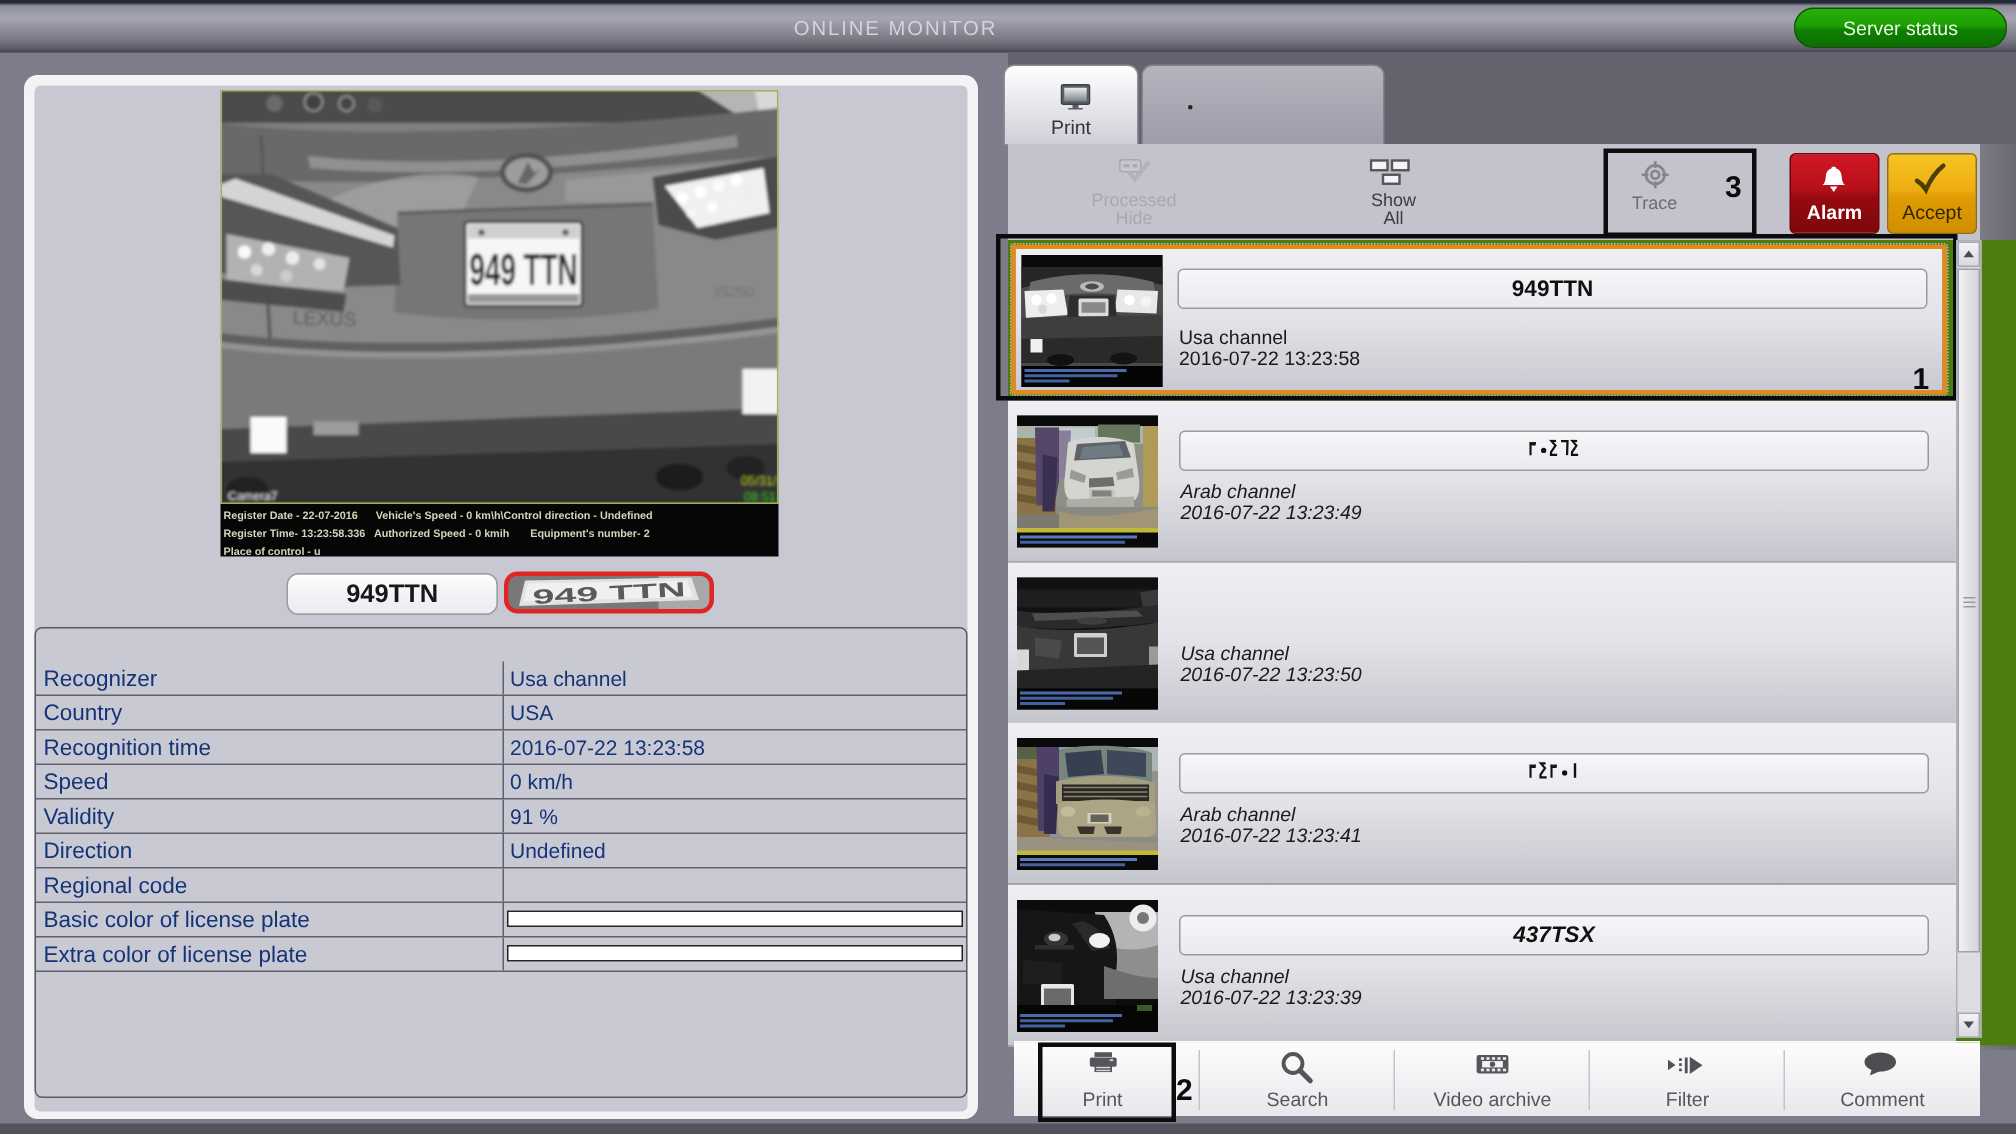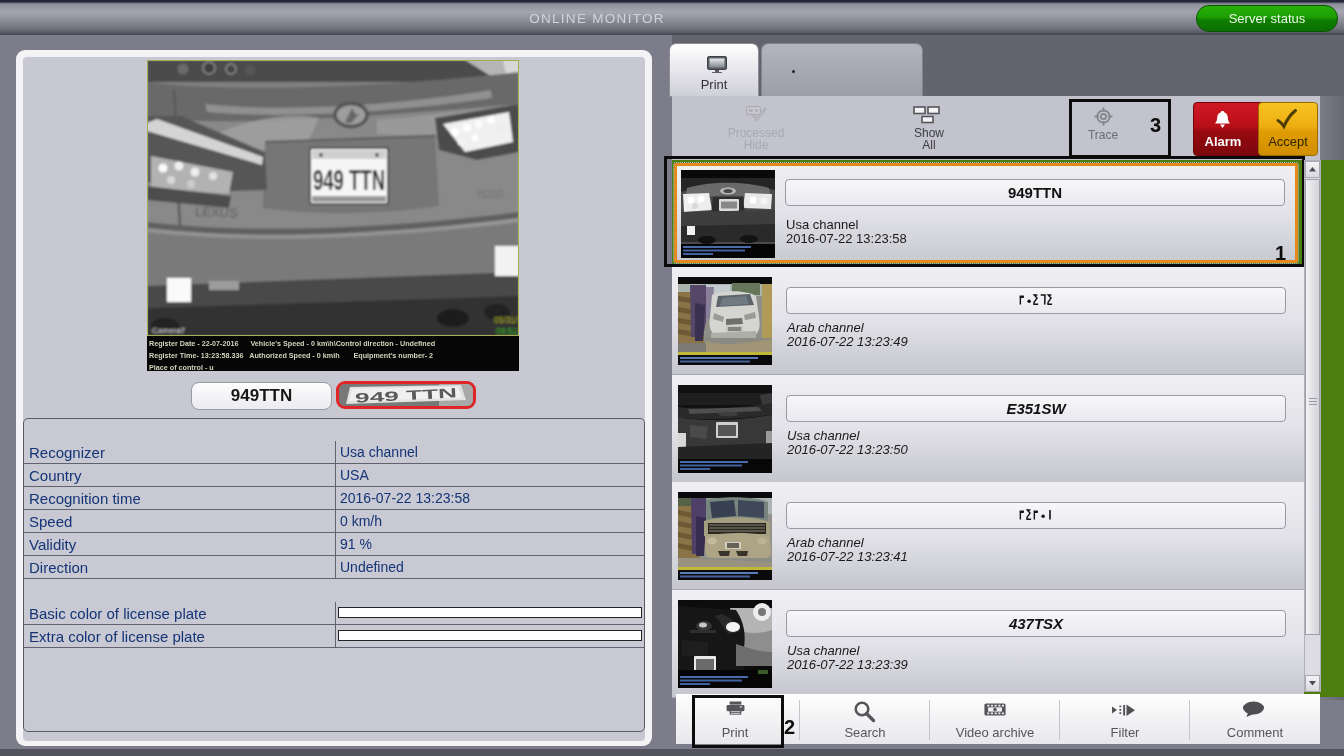--- a/index.html
+++ b/index.html
@@ -42,21 +42,21 @@
     background:linear-gradient(#ffffff,#e2e2e8 60%,#cfcfd7);box-shadow:0 0 0 1px #8d8d98;}
   #tab2{left:762px;top:44px;width:160px;height:52px;border-radius:6px 6px 0 0;
     background:linear-gradient(#b4b4bf 0%,#9d9da9 100%);box-shadow:0 0 0 1px #83838e;}
   #tab2 .dot{position:absolute;left:30px;top:26px;width:3px;height:3px;background:#222;border-radius:50%;}
   #carslabel{left:670px;top:77px;width:88px;text-align:center;font-size:13px;color:#333338;}
   #toolbar{left:672px;top:96px;width:648px;height:64px;background:#c3c3cd;}
   .tbl{position:absolute;text-align:center;font-size:12px;}
   #rect3{left:1069px;top:99px;width:96px;height:53px;border:3px solid #0c0c0c;}
   .annnum{position:absolute;font-size:20px;font-weight:bold;color:#0c0c0c;}
   #alarm{left:1193px;top:102px;width:58px;height:52px;border-radius:4px;border:1px solid #6e050a;
-    background:linear-gradient(#d01824 0%,#b60f18 45%,#960a10 55%,#7c070c 100%);padding-left:12px;}
+    background:linear-gradient(#d01824 0%,#b60f18 45%,#960a10 55%,#7c070c 100%);}
   #accept{left:1258px;top:102px;width:58px;height:52px;border-radius:4px;border:1px solid #9a6c00;
     background:linear-gradient(#f6c421 0%,#eead12 45%,#e09c03 55%,#d08f00 100%);}
   #alarm .lbl{position:absolute;left:0;top:31px;width:58px;text-align:center;color:#fff;font-size:13px;font-weight:bold;}
   #accept .lbl{position:absolute;left:0;top:31px;width:58px;text-align:center;color:#2e2600;font-size:13px;}
   
   #list{left:672px;top:160px;width:736px;height:537px;background:#4d7c0f;font-style:italic;}
   .row{position:absolute;left:0;width:632px;height:107px;
     background:linear-gradient(#efeff3 0%,#e2e2e8 50%,#c5c5cd 100%);border-bottom:1px solid #a8a8b0;}
   .thumb{position:absolute;left:6px;top:10px;width:94px;height:88px;background:#000;}
   .pbox{position:absolute;left:114px;top:20px;width:498px;height:25px;border:1px solid #9a9aa2;border-radius:4px;
@@ -192,20 +192,24 @@
   <div class="prow" style="top:114px;">
       <span class="pname">Validity</span>
       <span class="pdiv"></span>
       <span class="pval">91 %</span>
     </div>
   <div class="prow" style="top:137px;">
       <span class="pname">Direction</span>
       <span class="pdiv"></span>
       <span class="pval">Undefined</span>
     </div>
+  <div class="prow" style="top:160px;">
+      <span class="pname">Regional code</span>
+      <span class="pdiv"></span>
+    </div>
   <div class="prow" style="top:206px;">
       <span class="pname">Extra color of license plate</span>
       <span class="pdiv"></span>
       <span class="cbar"></span>
     </div>
   <div class="prow" style="top:183px;">
       <span class="pname">Basic color of license plate</span>
       <span class="pdiv"></span>
       <span class="cbar"></span>
     </div>
@@ -355,21 +359,20 @@
 <rect x="38" y="37" width="22" height="16" rx="1" fill="#cfcfcf"></rect>
 <rect x="40" y="40" width="18" height="11" fill="#555555"></rect>
 <rect x="0" y="48" width="8" height="18" fill="#d8d8d8"></rect>
 <rect x="88" y="46" width="6" height="14" fill="#9a9a9a"></rect>
 <path d="M0,62 L94,58 L94,74 L0,74 Z" fill="#242424"></path>
 <rect x="0" y="74" width="94" height="14" fill="#070707"></rect>
 <rect x="2" y="76" width="68" height="2" fill="#4a6aaa"></rect>
 <rect x="2" y="79.5" width="62" height="2" fill="#41629e"></rect>
 <rect x="2" y="83" width="30" height="2" fill="#41629e"></rect>
 </svg></div>
-    <div class="pbox">E351SW</div>
     <div class="chan">Usa channel</div>
     <div class="tim">2016-07-22 13:23:50</div>
   </div>
   <div class="row" style="top:322px;">
     <div class="thumb" id="th4"><svg width="94" height="88" viewBox="0 0 94 88">
 <rect width="94" height="88" fill="#92928a"></rect>
 <rect x="0" y="0" width="94" height="6" fill="#0a0a0a"></rect>
 <rect x="0" y="6" width="94" height="12" fill="#566248"></rect>
 <rect x="28" y="6" width="22" height="10" fill="#8a9a94"></rect>
 <rect x="74" y="6" width="20" height="16" fill="#aab4b0"></rect>

